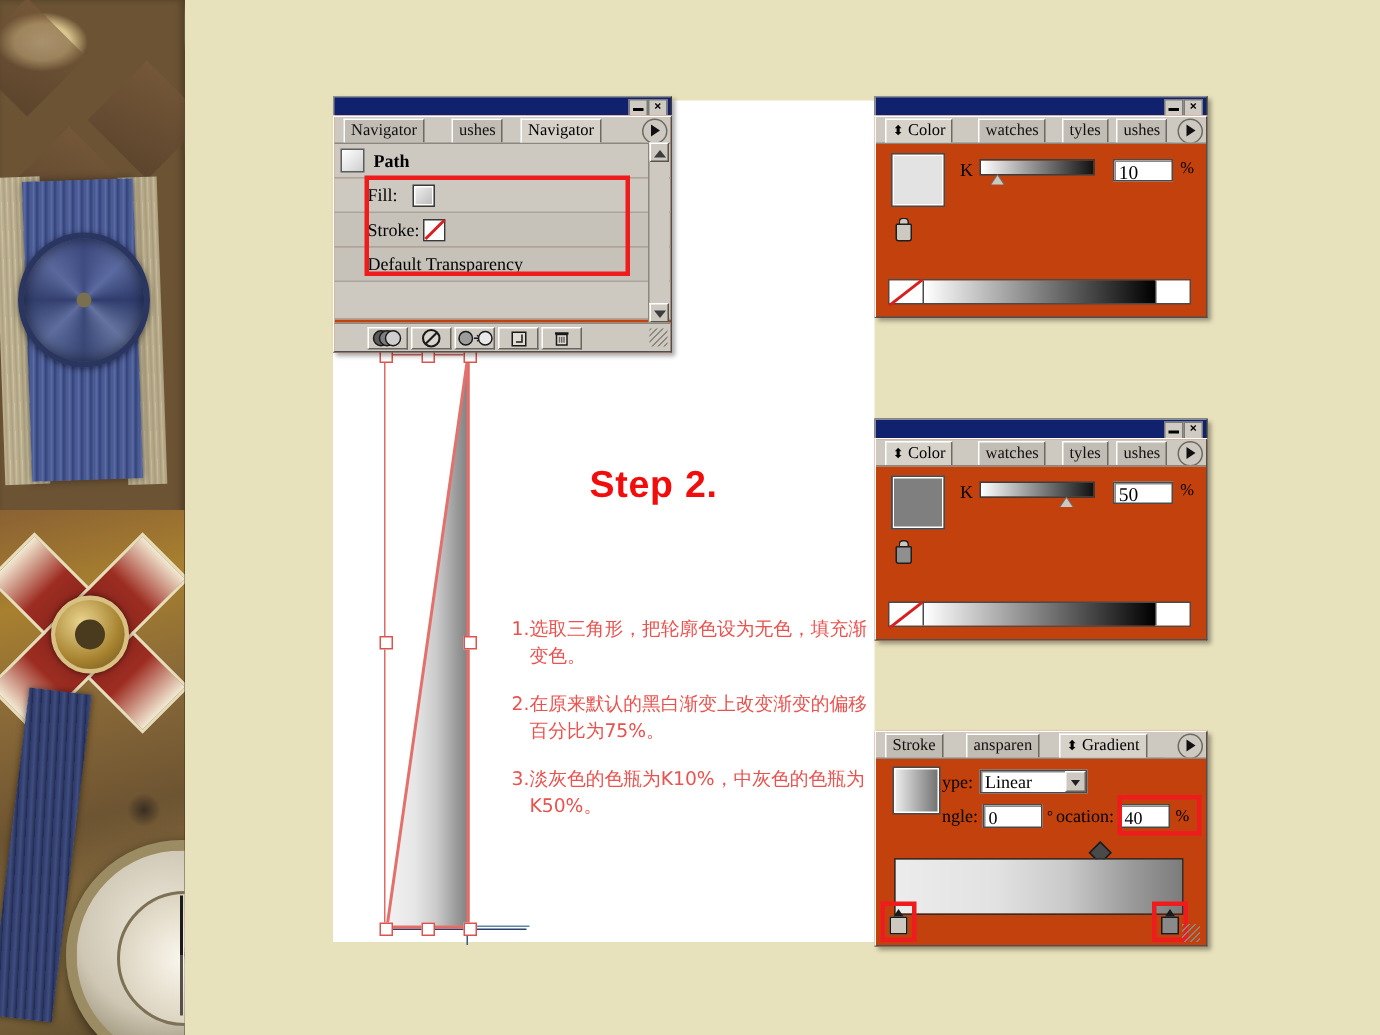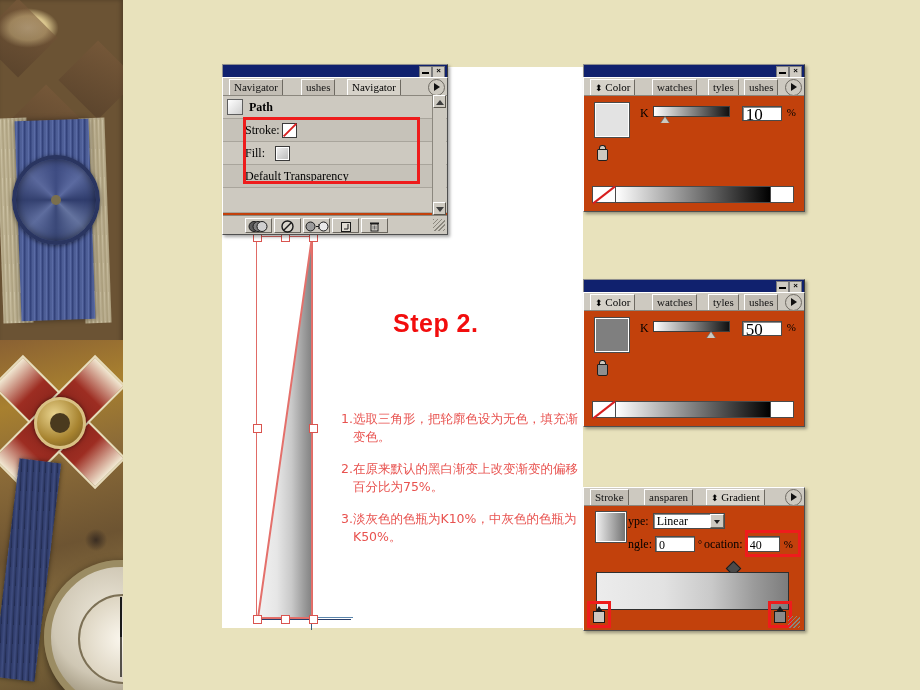--- a/index.html
+++ b/index.html
@@ -239,21 +239,21 @@
     position:absolute;top:10px;width:0;height:0;
     border-left:5px solid transparent;border-right:5px solid transparent;border-bottom:7px solid #6f6f6f;
   }
   .cp-tri i{
     position:absolute;left:-4px;top:1px;width:0;height:0;
     border-left:4px solid transparent;border-right:4px solid transparent;border-bottom:6px solid #cdc9c0;
   }
   .cp-field{
     width:40px;height:15px;background:#fff;border:1px solid #4a4a4a;
     box-shadow:inset 1px 1px 0 #8a8a8a;
-    font-size:17px;line-height:15px;padding-left:3px;box-sizing:border-box;
+    font-size:13px;line-height:15px;padding-left:3px;box-sizing:border-box;
     font-family:"Liberation Serif",serif;
   }
   .pct{font-size:11px;}
   .cp-spectrum{
     height:17px;border:1px solid #4a4a4a;display:flex;box-sizing:border-box;
   }
   .spec-none{
     width:22px;background:#fff;border-right:1px solid #4a4a4a;position:relative;flex:none;
   }
   .spec-none:after{
@@ -432,27 +432,27 @@
         <div class="tab dim" style="left:78px;">ushes</div>
         <div class="tab active" style="left:124px;">Navigator</div>
         <div class="tabslant" style="left:206px;"></div>
         <div class="tabarrow"></div>
       </div>
 
       <div class="ap-row" style="padding-right:14px;">
         <span class="thumb-sq"></span>
         <span style="font-weight:bold;">Path</span>
       </div>
+      <div class="ap-row" style="padding-left:22px;padding-right:14px;">
+        <span>Fill:</span>
+        <span class="swatch-gray" style="margin-left:10px;"></span>
+      </div>
       <div class="ap-row alt" style="padding-left:22px;padding-right:14px;">
         <span>Stroke:</span>
         <span class="swatch-none"></span>
-      </div>
-      <div class="ap-row" style="padding-left:22px;padding-right:14px;">
-        <span>Fill:</span>
-        <span class="swatch-gray" style="margin-left:10px;"></span>
       </div>
       <div class="ap-row alt" style="padding-left:22px;padding-right:14px;align-items:center;">
         <span>Default Transparency</span>
       </div>
       <div class="ap-row" style="height:24px;"></div>
 
       <div class="scrollbar" style="top:17px;bottom:19px;">
         <div class="sb-btn"></div>
         <div class="sb-btn bot"></div>
       </div>

